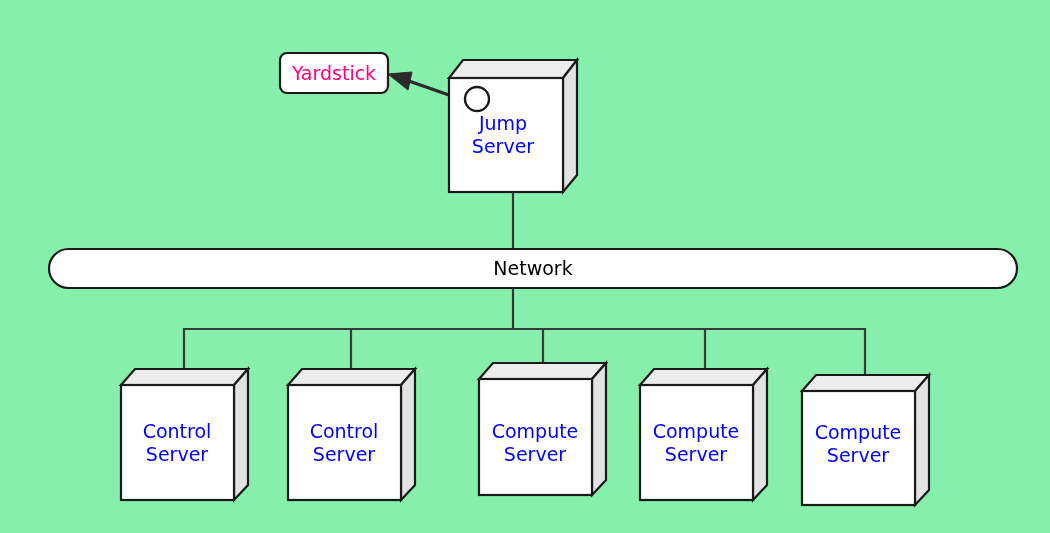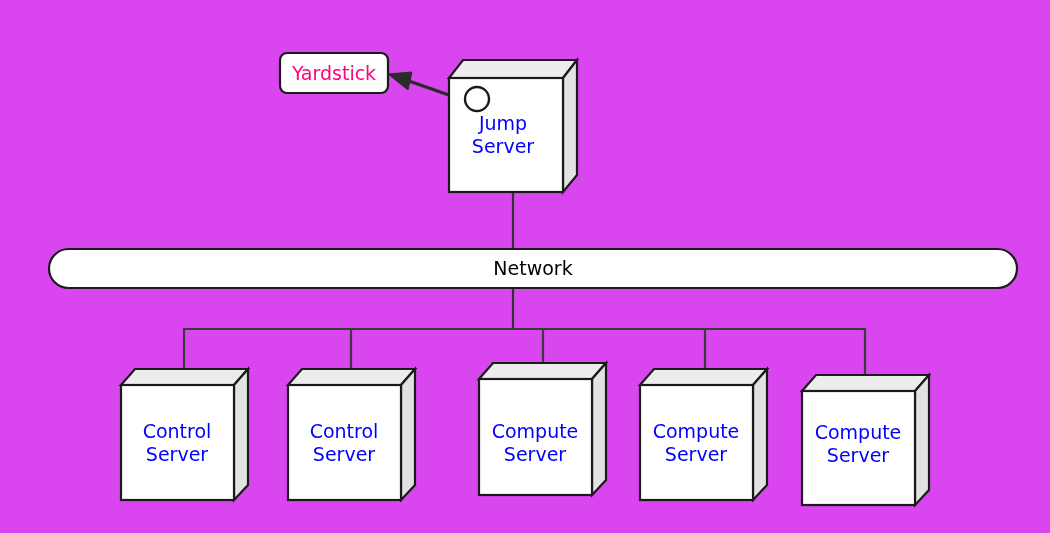--- a/index.html
+++ b/index.html
@@ -8,21 +8,21 @@
     padding: 0;
     background: #000000;
   }
   body {
     font-family: "DejaVu Sans", sans-serif;
   }
   #canvas {
     position: relative;
     width: 1050px;
     height: 533px;
-    background: #d946ef;
+    background: #86efac;
     overflow: hidden;
   }
   #diagram-svg {
     position: absolute;
     left: 0;
     top: 0;
     width: 1050px;
     height: 533px;
     display: block;
   }

